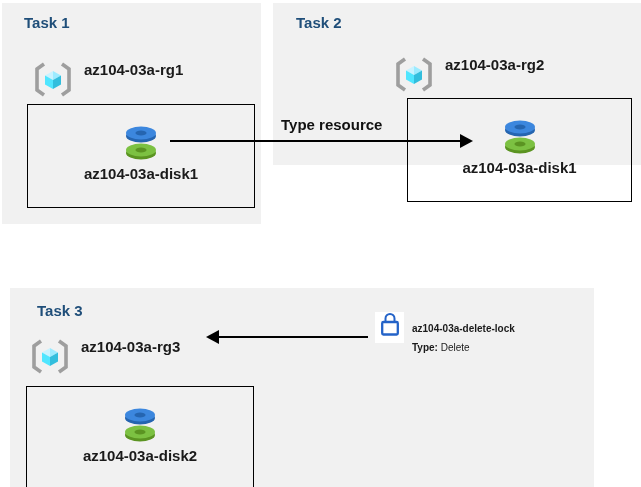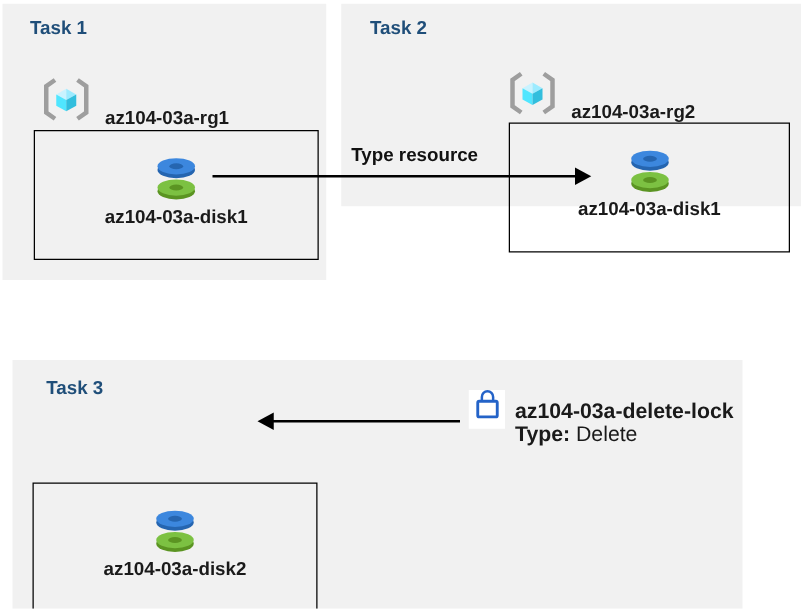--- a/index.html
+++ b/index.html
@@ -24,25 +24,25 @@
     white-space: nowrap;
     text-align: center;
   }
   .t1 .task-title { left: 22px; top: 11px; }
   .t2 .task-title { left: 23px; top: 11px; }
   .t3 .task-title { left: 27px; top: 14px; }
 
   .rg-row {
     position: absolute;
     display: flex;
-    align-items: flex-end;
+    align-items: flex-start;
     gap: 11px;
   }
   .t1 .rg-row { left: 31px;  top: 58px; }
-  .t2 .rg-row { left: 133px; top: 53px; }
+  .t2 .rg-row { left: 121px; top: 53px; }
   .t3 .rg-row { left: 20px;  top: 50px; }
 
   .rg-label, .res-label {
     font-size: 15px;
     font-weight: bold;
     color: #1a1a1a;
     white-space: nowrap;
   }
 
   .res-box {
@@ -85,21 +85,21 @@
 
   .lock-tile {
     position: absolute; left: 375px; top: 312px;
     width: 29px; height: 31px; background: #ffffff;
     display: flex; align-items: flex-end; justify-content: center;
   }
   .lock-tile svg { margin-bottom: 2px; }
 
   .lock-label {
     position: absolute; left: 412px; top: 319px;
-    font-size: 17px; color: #1a1a1a; line-height: 19px; white-space: nowrap;
+    font-size: 10px; color: #1a1a1a; line-height: 19px; white-space: nowrap;
   }
   .lock-name { font-weight: bold; }
   .lock-type-label { font-weight: bold; }
 </style>
 </head>
 <body>
 
 <div class="canvas">
 
   <div class="panel t1">
@@ -157,20 +157,33 @@
           <ellipse cx="22" cy="30" rx="15" ry="6.5" fill="#7CC142"></ellipse>
           <ellipse cx="22" cy="30" rx="5.5" ry="2.4" fill="#5B9422"></ellipse>
         </svg>
       </span>
       <span class="res-label">az104-03a-disk1</span>
     </div>
   </div>
 
   <div class="panel t3">
     <div class="task-title">Task 3</div>
+    <div class="rg-row">
+      <span>
+        <svg width="40" height="37" viewBox="0 0 40 37">
+          <path d="M11 3 L4 8 L4 29 L11 34" fill="none" stroke="#9E9E9E" stroke-width="3.6"></path>
+          <path d="M29 3 L36 8 L36 29 L29 34" fill="none" stroke="#9E9E9E" stroke-width="3.6"></path>
+          <polygon points="20,10 12,14.5 20,19" fill="#C9F3FF"></polygon>
+          <polygon points="20,10 28,14.5 20,19" fill="#9CEBFF"></polygon>
+          <polygon points="12,14.5 20,19 20,28 12,23.5" fill="#50E6FF"></polygon>
+          <polygon points="28,14.5 20,19 20,28 28,23.5" fill="#32BEDD"></polygon>
+        </svg>
+      </span>
+      <span class="rg-label">az104-03a-rg3</span>
+    </div>
     <div class="res-box">
       <span class="disk-wrap">
         <svg width="44" height="40" viewBox="0 0 44 40">
           <ellipse cx="22" cy="16" rx="15" ry="6.5" fill="#2565B0"></ellipse>
           <ellipse cx="22" cy="13" rx="15" ry="6.5" fill="#3C87DE"></ellipse>
           <ellipse cx="22" cy="13" rx="5.5" ry="2.4" fill="#2565B0"></ellipse>
           <ellipse cx="22" cy="33" rx="15" ry="6.5" fill="#5B9422"></ellipse>
           <ellipse cx="22" cy="30" rx="15" ry="6.5" fill="#7CC142"></ellipse>
           <ellipse cx="22" cy="30" rx="5.5" ry="2.4" fill="#5B9422"></ellipse>
         </svg>

